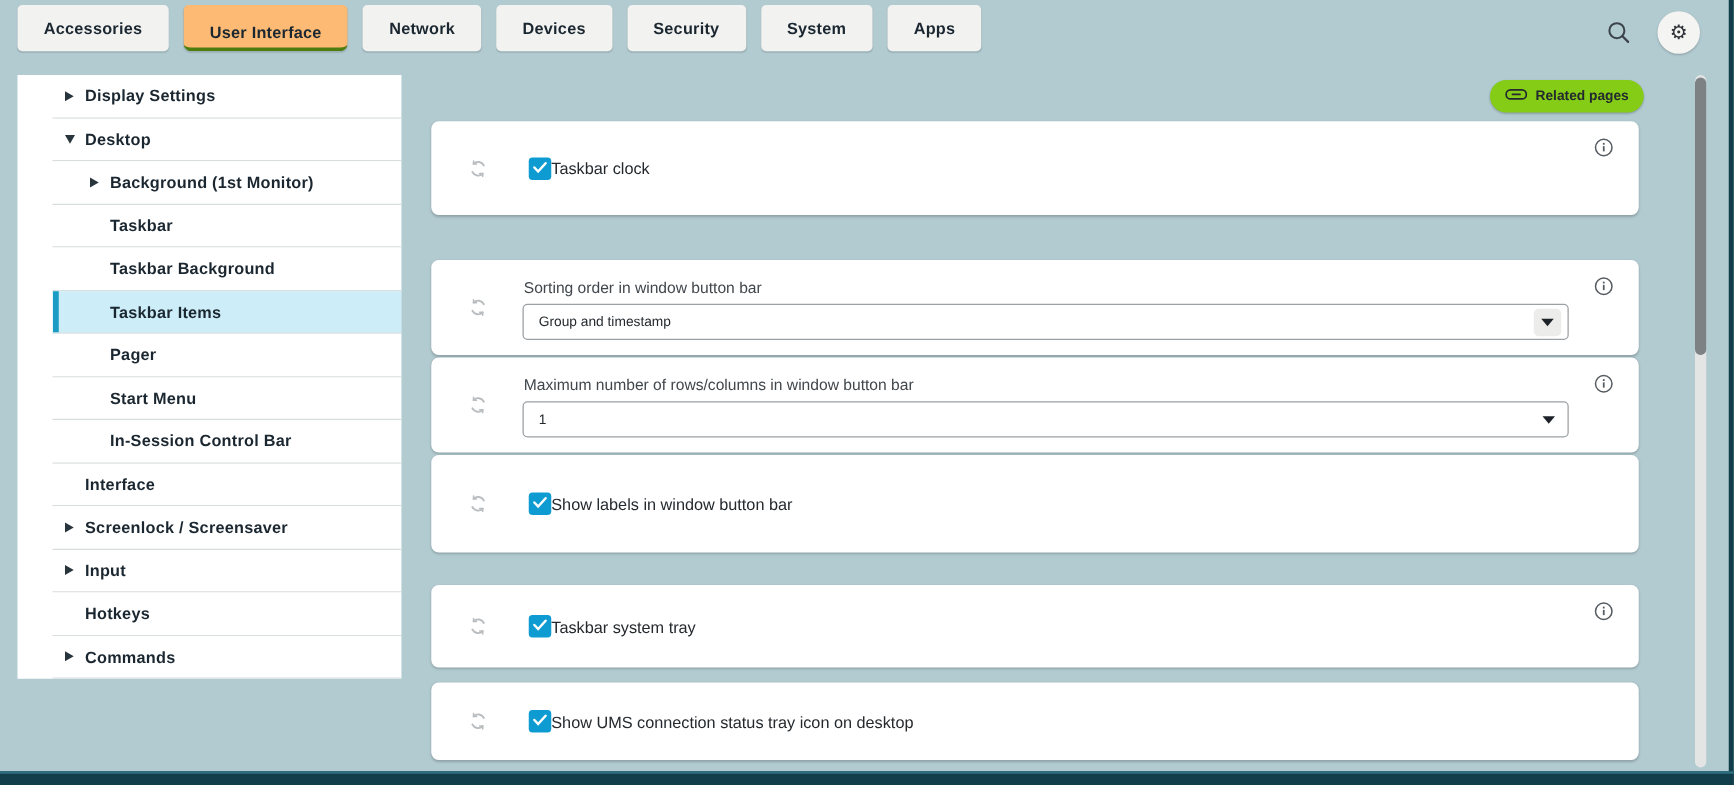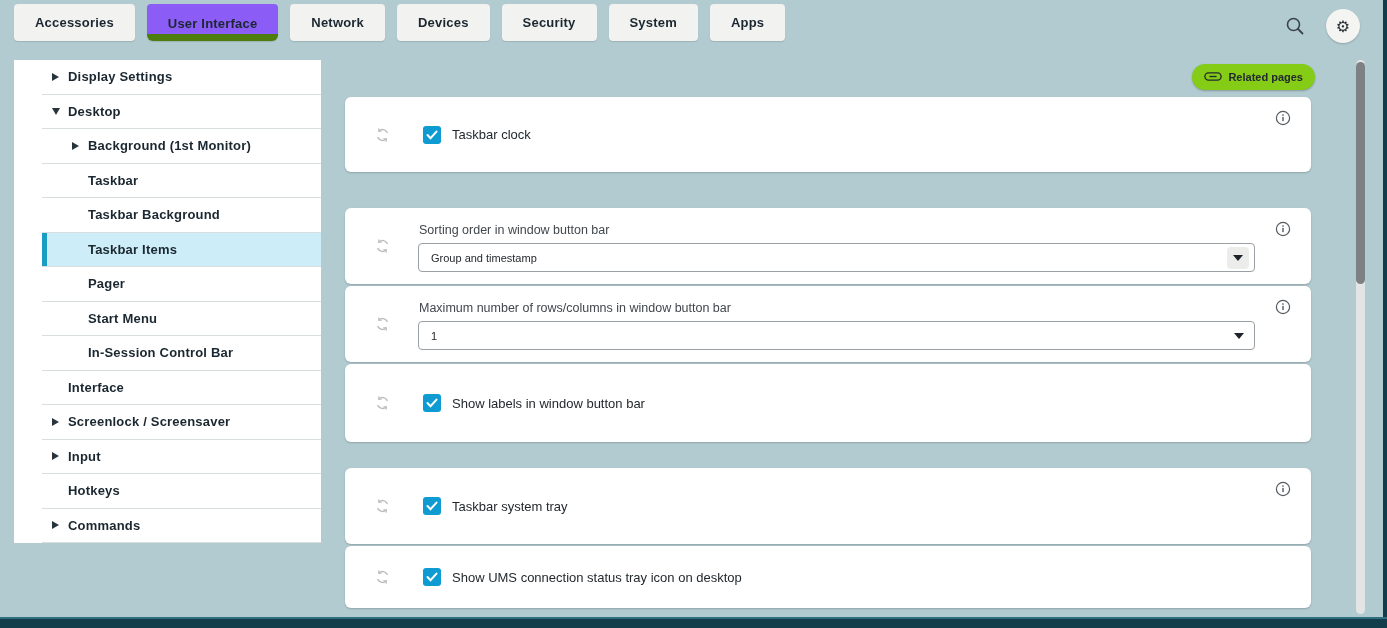--- a/index.html
+++ b/index.html
@@ -14,23 +14,23 @@
 
   
   .tabbar { position:absolute; top:4px; left:14px; display:flex; gap:12px; }
   .tab {
     height:37px; display:flex; align-items:center; padding:0 21px;
     background:#f2f2f0; border:none; border-radius:4px;
     font-family:inherit; font-size:13px; font-weight:700; color:#1b2730;
     letter-spacing:.2px; cursor:pointer; box-shadow:0 1px 1px rgba(0,0,0,.12);
   }
   .tab.selected {
-    background:#8b5cf6;
+    background:#fdba74;
     box-shadow:0 1px 1px rgba(0,0,0,.12);
-    border-bottom:7px solid #4d7c0f; padding-top:8px;
+    border-bottom:3px solid #4d7c0f; padding-top:8px;
     border-bottom-left-radius:6px; border-bottom-right-radius:6px;
   }
 
   .iconbtn { background:transparent; border:none; cursor:pointer; position:absolute; }
   .search-btn { top:14px; left:1282px; width:26px; height:26px; }
   .avatar-btn {
     top:9px; left:1326px; width:34px; height:34px; border-radius:50%;
     background:#f4f4f2; box-shadow:0 1px 2px rgba(0,0,0,.2);
     display:flex; align-items:center; justify-content:center;
     font-size:16px; color:#2e3338;
@@ -59,27 +59,27 @@
     box-shadow:0 1px 2px rgba(0,0,0,.25);
   }
   .card {
     position:absolute; left:0; width:966px; background:#fff;
     border-radius:6px; box-shadow:0 1px 2px rgba(0,0,0,.2);
   }
   .card-1 { top:97px;  height:75px; }
   .card-2 { top:208px; height:76px; }
   .card-3 { top:286px; height:76px; }
   .card-4 { top:364px; height:78px; }
-  .card-5 { top:468px; height:76px; }
+  .card-5 { top:468px; height:66px; }
   .card-6 { top:546px; height:62px; }
 
   .reset-icon { position:absolute; left:30px; top:50%; transform:translateY(-50%); width:15px; height:15px; cursor:pointer; }
   .info-icon  { position:absolute; right:20px; top:13px; width:16px; height:16px; cursor:pointer; }
 
-  .check-row { position:absolute; left:78px; top:50%; transform:translateY(-50%); display:flex; align-items:center; gap:11px; }
+  .check-row { position:absolute; left:78px; top:50%; transform:translateY(-50%); display:flex; align-items:center; }
   .checkbox {
     width:18px; height:18px; border-radius:3px; background:#0d9bd1;
     display:flex; align-items:center; justify-content:center; cursor:pointer;
   }
   .check-label { font-size:13px; color:#24292e; cursor:default; }
 
   .field-label { position:absolute; left:74px; top:15px; font-size:12.5px; color:#41474c; }
   .select {
     position:absolute; left:73px; top:35px; width:837px; height:29px;
     background:#fff; border:1px solid #9aa0a4; border-radius:4px;

